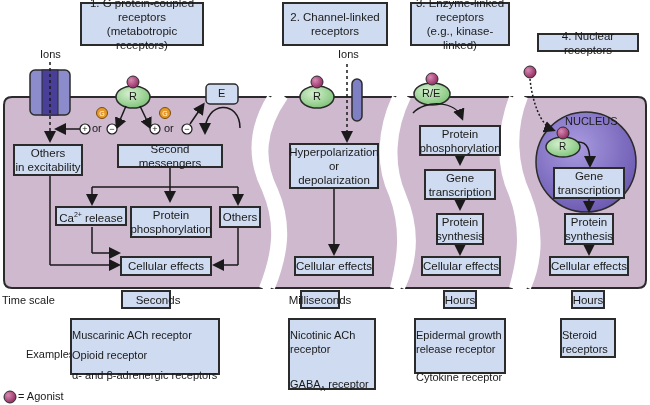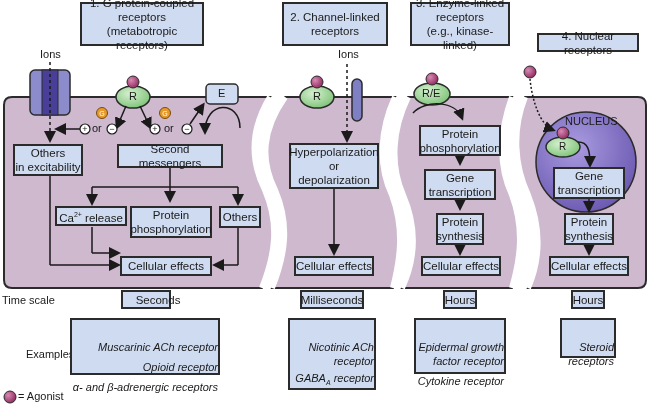--- a/index.html
+++ b/index.html
@@ -5,21 +5,21 @@
   html, body { margin:0; padding:0; background:#ffffff; }
   body { width:650px; height:405px; position:relative; overflow:hidden;
          font-family:"Liberation Sans", sans-serif; color:#1a1a1a; }
   svg { position:absolute; left:0; top:0; }
   .box { position:absolute; background:#cfdbf0; border:2px solid #2b2b2b;
          box-sizing:border-box; text-align:center; font-size:11.5px; line-height:14px;
          display:flex; flex-direction:column; justify-content:center; align-items:center; }
   .hdr { font-size:11.5px; line-height:14px; }
   .lbl { position:absolute; font-size:11px; }
   .ex { position:absolute; background:#cfdbf0; border:2px solid #2b2b2b; box-sizing:border-box;
-        font-size:11px; line-height:14px; text-align:right; padding-top:20px;font-style:italic; }
+        font-size:11px; line-height:14px; text-align:left; padding-top:8px; }
   .ex div { margin-bottom:6px; }
   sup, sub { font-size:7px; }
 </style>
 </head>
 <body>
 
 <svg width="650" height="405">
   <defs>
     <marker id="ah" markerWidth="8" markerHeight="8" refX="6" refY="4" orient="auto">
       <path d="M0,0 L8,4 L0,8 z" fill="#1a1a1a"></path>
@@ -204,41 +204,41 @@
   <span>synthesis</span>
 </div>
 <div class="box" style="left:549px;top:256px;width:80px;height:20px;">
   <span>Cellular effects</span>
 </div>
 
 <div class="lbl" style="left:2px;top:294px;">Time scale</div>
 <div class="box" style="left:121px;top:290px;width:50px;height:19px;padding-left:24px;">
     <span>Seconds</span>
   </div>
-<div class="box" style="left:300px;top:290px;width:64px;height:19px;">
+<div class="box" style="left:300px;top:290px;width:40px;height:19px;">
     <span>Milliseconds</span>
   </div>
 <div class="box" style="left:443px;top:290px;width:34px;height:19px;">
     <span>Hours</span>
   </div>
 <div class="box" style="left:571px;top:290px;width:34px;height:19px;">
     <span>Hours</span>
   </div>
 
 <div class="lbl" style="left:2px;top:348px;padding-left:24px;">Examples</div>
 <div class="ex" style="left:70px;top:318px;width:150px;height:57px;">
   <div>Muscarinic ACh receptor</div>
   <div>Opioid receptor</div>
   <div>α- and β-adrenergic receptors</div>
 </div>
 <div class="ex" style="left:288px;top:318px;width:88px;height:72px;">
-  <div style="margin-bottom:3px"><span>Nicotinic ACh</span><br><span>receptor</span></div>
+  <div style="margin-bottom:21px"><span>Nicotinic ACh</span><br><span>receptor</span></div>
   <div><span>GABA</span><sub>A</sub><span> receptor</span></div>
 </div>
 <div class="ex" style="left:414px;top:318px;width:92px;height:56px;">
-  <div style="margin-bottom:6px"><span>Epidermal growth</span><br><span>factor receptor</span></div>
+  <div style="margin-bottom:14px"><span>Epidermal growth</span><br><span>release receptor</span></div>
   <div>Cytokine receptor</div>
 </div>
 <div class="ex" style="left:560px;top:318px;width:56px;height:40px;">
   <div><span>Steroid</span><br><span>receptors</span></div>
 </div>
 
 <div class="lbl" style="left:18px;top:390px;">= Agonist</div>
 
 </body></html>

